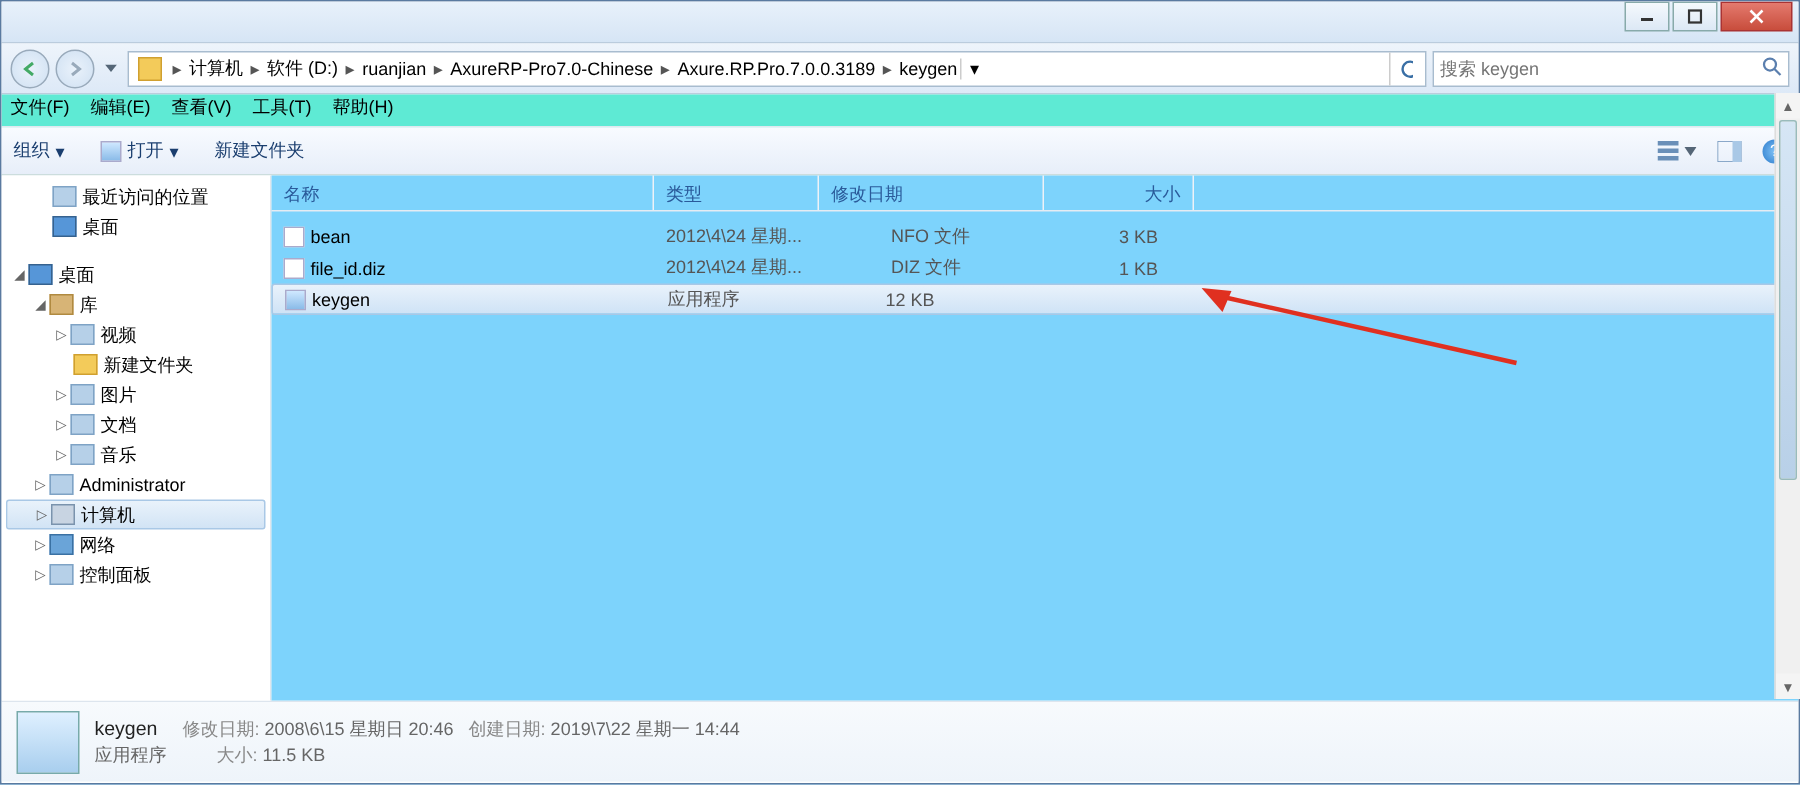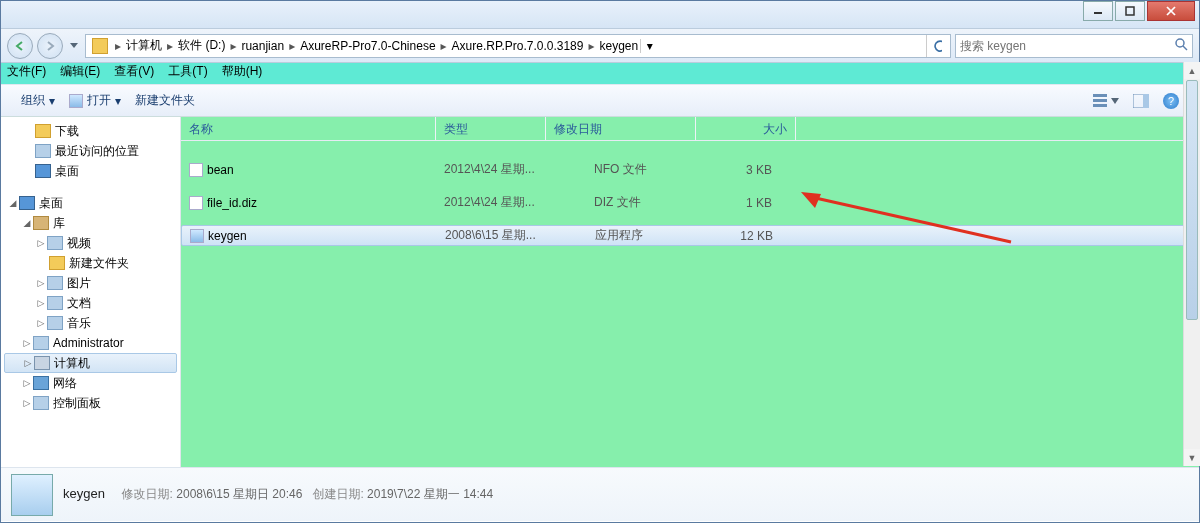--- a/index.html
+++ b/index.html
@@ -20,47 +20,47 @@
     .bc-sep { padding: 0 3px; color: #555; }
     .bc-refresh { width: 22px; height: 22px; display:flex; align-items:center; justify-content:center; border-left:1px solid #ccc; margin-left:auto; padding:0 6px; }
     .bc-dd { width:18px; display:flex; align-items:center; justify-content:center; border-left:1px solid #ccc; }
     .searchbox { width: 238px; height: 24px; background: #fff; border: 1px solid #a8bccf; display: flex; align-items: center; padding: 0 4px; }
     .searchbox input { border: none; outline: none; flex: 1; color: #0f172a; background: transparent; }
     .searchbox .si { color: #5b7fae; }
     
     .menubar { height: 22px; display: flex; padding: 0 6px; gap: 14px; background: #5eead4; border-bottom: 1px solid #e0e8f0; }
     .menubar span { cursor: default; }
     
-    .toolbar { height: 32px; background: linear-gradient(#f8fbff,#e7eef9); border-bottom: 1px solid #cdd; display: flex; align-items: center; padding: 0 20px; gap: 14px; }
+    .toolbar { height: 32px; background: linear-gradient(#f8fbff,#e7eef9); border-bottom: 1px solid #cdd; display: flex; align-items: center; padding: 0 8px; gap: 24px; }
     .tb-btn { display: flex; align-items: center; gap: 4px; color: #1a3e6f; cursor: default; }
     .tb-right { margin-left: auto; display: flex; align-items: center; gap: 14px; }
     .tb-iconbtn { display:flex; align-items:center; }
     .help-icon { width:16px; height:16px; border-radius:50%; background:radial-gradient(#7ec0f5,#2a7acb); color:#fff; display:flex; align-items:center; justify-content:center; font-size:11px; }
     
     .main { display: flex; height: 350px; }
     .sidebar { width: 180px; background: #fff; border-right: 1px solid #e0e6ec; overflow: hidden; padding-top: 4px; }
     .tree-item { display: flex; align-items: center; height: 20px; cursor: default; white-space: nowrap; }
     .tree-exp { width: 12px; display:inline-flex; justify-content:center; color:#666; font-size:9px; }
     .tree-icon { width: 16px; height: 14px; margin-right: 4px; display:inline-block; }
     .ico-folder { background:#f3cb5a; border:1px solid #d0a030; }
     .ico-generic { background:#b6d0e8; border:1px solid #7fa3c5; }
     .ico-desktop { background:#5696d8; border:1px solid #36628f; }
     .ico-lib { background:#d7b476; border:1px solid #b08a40; }
     .ico-comp { background:#c8d4e2; border:1px solid #7a93ad; }
     .ico-net { background:#6aa4d8; border:1px solid #3a71a3; }
     .tree-item.sel-comp { background: linear-gradient(#e9f2fb,#d2e4f5); border:1px solid #a9c8e6; border-radius:2px; margin:0 3px; }
     
-    .filelist { flex: 1; background: #86efac; position: relative; }
+    .filelist { flex: 1; background: #7dd3fc; position: relative; }
     .columns { display: flex; height: 24px; border-bottom: 1px solid #e6ecf3; }
     .col { padding: 4px 8px; color: #2a5a9a; border-right: 1px solid #eef2f7; }
     .col.c-name { width: 255px; }
     .col.c-date { width: 150px; }
     .col.c-type { width: 110px; }
     .col.c-size { width: 100px; text-align: right; }
-    .row { display: flex; height: 21px; align-items: center; margin-top: 12px; }
+    .row { display: flex; height: 21px; align-items: center; }
     .row.sel { background: linear-gradient(#e9f2fb,#cfe3f6); border:1px solid #a9c8e6; border-radius:2px; }
     .cell { padding: 0 8px; overflow: hidden; white-space: nowrap; }
     .cell.c-name { width: 255px; display:flex; align-items:center; gap:4px; }
     .cell.c-date { width: 150px; color: #555; }
     .cell.c-type { width: 110px; color: #555; }
     .cell.c-size { width: 100px; text-align: right; color: #555; padding-right: 24px; }
     .file-ico { width:14px; height:14px; background:#fff; border:1px solid #aac; display:inline-block; }
     .file-ico.exe { background:linear-gradient(#cfe8ff,#8abbe8); }
     
     .arrow-anno { position:absolute; left:620px; top:75px; }
@@ -183,24 +183,20 @@
           <rect x="0" y="0" width="16" height="14" fill="none" stroke="#6a8fb8"></rect>
           <rect x="10" y="0" width="6" height="14" fill="#a9c8e6"></rect>
         </svg>
       </div>
     <div class="help-icon">?</div>
   </div>
 </div>
 
 <div class="main">
   <div class="sidebar">
-    <div class="tree-item" style="padding-left:34px">
-        <span class="tree-icon ico-folder"></span>
-        <span>下载</span>
-      </div>
     <div class="tree-item" style="padding-left:34px">
         <span class="tree-icon ico-generic"></span>
         <span>最近访问的位置</span>
       </div>
     <div class="tree-item" style="padding-left:34px">
         <span class="tree-icon ico-desktop"></span>
         <span>桌面</span>
       </div>
     <div style="height:12px"></div>
     <div class="tree-item" style="padding-left:6px">
@@ -283,21 +279,20 @@
         </div>
       <div class="cell c-date">2012\4\24 星期...</div>
       <div class="cell c-type">DIZ 文件</div>
       <div class="cell c-size">1 KB</div>
     </div>
     <div class="row sel">
       <div class="cell c-name">
           <span class="file-ico exe"></span>
           <span>keygen</span>
         </div>
-      <div class="cell c-date">2008\6\15 星期...</div>
       <div class="cell c-type">应用程序</div>
       <div class="cell c-size">12 KB</div>
     </div>
     <svg class="arrow-anno" width="220" height="60">
       <line x1="210" y1="50" x2="10" y2="5" stroke="#e03020" stroke-width="3"></line>
       <polygon points="0,0 20,2 14,16" fill="#e03020"></polygon>
     </svg>
   </div>
 </div>
 
@@ -306,20 +301,26 @@
   <div class="details-text">
     <div>
       <span class="details-title">keygen</span>
       &nbsp;&nbsp;&nbsp;
       <span class="details-label">修改日期:</span>
       <span class="details-row">2008\6\15 星期日 20:46</span>
       &nbsp;
       <span class="details-label">创建日期:</span>
       <span class="details-row">2019\7\22 星期一 14:44</span>
     </div>
+    <div>
+      <span class="details-row">应用程序</span>
+      &nbsp;&nbsp;&nbsp;&nbsp;&nbsp;&nbsp;&nbsp;&nbsp;
+      <span class="details-label">大小:</span>
+      <span class="details-row">11.5 KB</span>
+    </div>
   </div>
 </div>
 
 <div class="scrollbar-v">
   <div class="arr">▲</div>
   <div class="thumb"></div>
   <div class="arr bot">▼</div>
 </div>
 
 </body></html>

